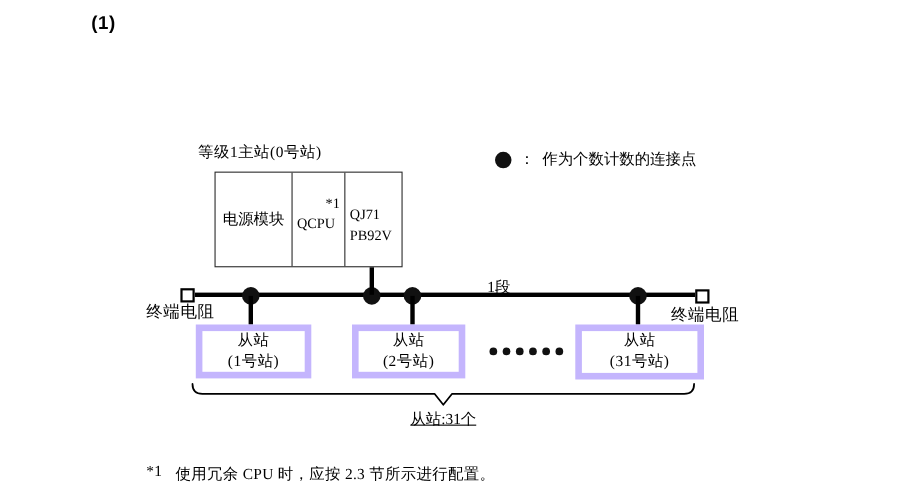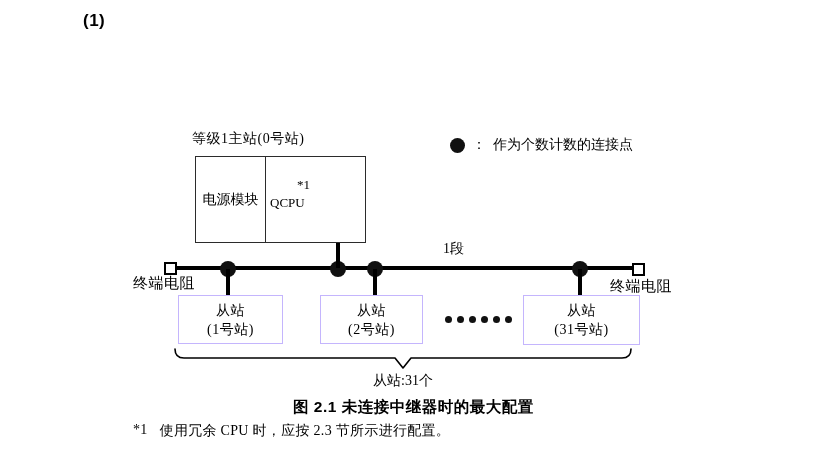--- a/index.html
+++ b/index.html
@@ -21,21 +21,21 @@
     display: flex; gap: 9px;
     font-family: "Liberation Sans", "DejaVu Sans", sans-serif;
     font-weight: bold; font-size: 17px; line-height: 22px;
     letter-spacing: 0.5px;
   }
   .spec-line { left: 113px; font-size: 15px; line-height: 20px; letter-spacing: 0.5px; }
   .spec-1 { top: 40px; }
   .spec-2 { top: 62px; }
 
   
-  .master-label { left: 192px; top: 130px; font-size: 14px; letter-spacing: 0.5px; text-align: center; }
+  .master-label { left: 180px; top: 130px; font-size: 14px; letter-spacing: 0.5px; text-align: center; }
   .master-box {
     left: 195px; top: 156px; width: 171px; height: 87px;
     border: 1px solid #2b2b2b; background: #fff;
     display: flex;
   }
   .mcell { border-right: 1px solid #2b2b2b; position: relative; }
   .mcell:last-child { border-right: none; }
   .mcell-power { width: 70px; display: flex; align-items: center; justify-content: center; font-size: 14px; }
   .mcell-cpu  { width: 48px; font-size: 13px; }
   .mcell-pb   { width: 51px; font-size: 13px; }
@@ -48,49 +48,49 @@
   .legend-dot { width: 15px; height: 15px; border-radius: 50%; background: #111; }
 
   
   .bus-line { left: 177px; top: 266px; width: 455px; height: 4px; background: #000; }
   .terminator { width: 13px; height: 13px; background: #fff; border: 2px solid #000; }
   .term-left  { left: 164px; top: 262px; }
   .term-right { left: 632px; top: 263px; }
   .term-label { font-size: 15px; letter-spacing: 0.5px; }
   .term-label-left  { left: 133px; top: 274px; }
   .term-label-right { left: 610px; top: 277px; }
-  .segment-label { left: 443px; top: 240px; font-size: 14px; }
+  .segment-label { left: 443px; top: 252px; font-size: 14px; }
 
   .conn-dot { width: 16px; height: 16px; border-radius: 50%; background: #111; }
   .dot-1 { left: 220px; top: 261px; }
   .dot-2 { left: 330px; top: 261px; }
   .dot-3 { left: 367px; top: 261px; }
   .dot-4 { left: 572px; top: 261px; }
 
   .drop { width: 4px; background: #000; }
   .drop-master { left: 336px; top: 243px; height: 25px; }
   .drop-s1 { left: 226px; top: 269px; height: 27px; }
   .drop-s2 { left: 373px; top: 269px; height: 27px; }
   .drop-s3 { left: 578px; top: 269px; height: 27px; }
 
   
   .slave-box {
-    border: 1px solid #c4b5fd; background: #fff;
+    border: 6px solid #c4b5fd; background: #fff;
     display: flex; flex-direction: column; align-items: center; justify-content: center;
     font-size: 14px; line-height: 19px; letter-spacing: 0.5px; text-align: center;
   }
   .slave-1  { left: 178px; top: 295px; width: 105px; height: 49px; }
   .slave-2  { left: 320px; top: 295px; width: 103px; height: 49px; }
   .slave-31 { left: 523px; top: 295px; width: 117px; height: 50px; }
 
   .ellipsis { left: 445px; top: 316px; display: flex; gap: 5px; align-items: center; }
   .edot { width: 7px; height: 7px; border-radius: 50%; background: #111; display: inline-block; }
 
   .brace-svg { left: 170px; top: 345px; }
-  .brace-label { left: 343px; top: 372px; width: 120px; text-align: center; font-size: 14px; }
+  .brace-label { left: 343px; top: 372px; width: 120px; text-align: center; font-size: 14px; text-decoration: underline; }
 
   .caption {
     left: 293px; top: 397px;
     font-family: "Liberation Sans", "DejaVu Sans", sans-serif;
     font-weight: bold; font-size: 15.5px; letter-spacing: 0.5px;
   }
   .footnote { left: 133px; top: 422px; display: flex; gap: 12px; font-size: 14px; letter-spacing: 0.3px; }
 </style>
 </head>
 <body>
@@ -100,20 +100,26 @@
   <div class="abs heading">
     <span>(1)</span>
   </div>
 
   <div class="abs master-label">等级1主站(0号站)</div>
   <div class="abs master-box">
     <div class="mcell mcell-power">电源模块</div>
     <div class="mcell mcell-cpu">
       <span class="cpu-note">*1</span>
       <span class="cpu-name">QCPU</span>
+    </div>
+    <div class="mcell mcell-pb">
+      <div class="pb-lines">
+        <div>QJ71</div>
+        <div>PB92V</div>
+      </div>
     </div>
   </div>
 
   <div class="abs legend">
     <span class="legend-dot"></span>
     <span>：</span>
     <span>作为个数计数的连接点</span>
   </div>
 
   <div class="abs bus-line"></div>
@@ -153,20 +159,19 @@
       <span class="edot"></span>
       <span class="edot"></span>
       <span class="edot"></span>
     </div>
 
   <svg class="abs brace-svg" width="470" height="28" viewBox="0 0 470 28">
     <path d="M 5 4 Q 5 13 14 13 L 225 13 L 233 23 L 241 13 L 452 13 Q 461 13 461 4" fill="none" stroke="#000" stroke-width="1.6" stroke-linejoin="round" stroke-linecap="round"></path>
   </svg>
   <div class="abs brace-label">从站:31个</div>
 
-  <div class="abs caption">图 2.1 未连接中继器时的最大配置</div>
 
   <div class="abs footnote">
     <span>*1</span>
     <span>使用冗余 CPU 时，应按 2.3 节所示进行配置。</span>
   </div>
 
 </div>
 
 </body></html>

